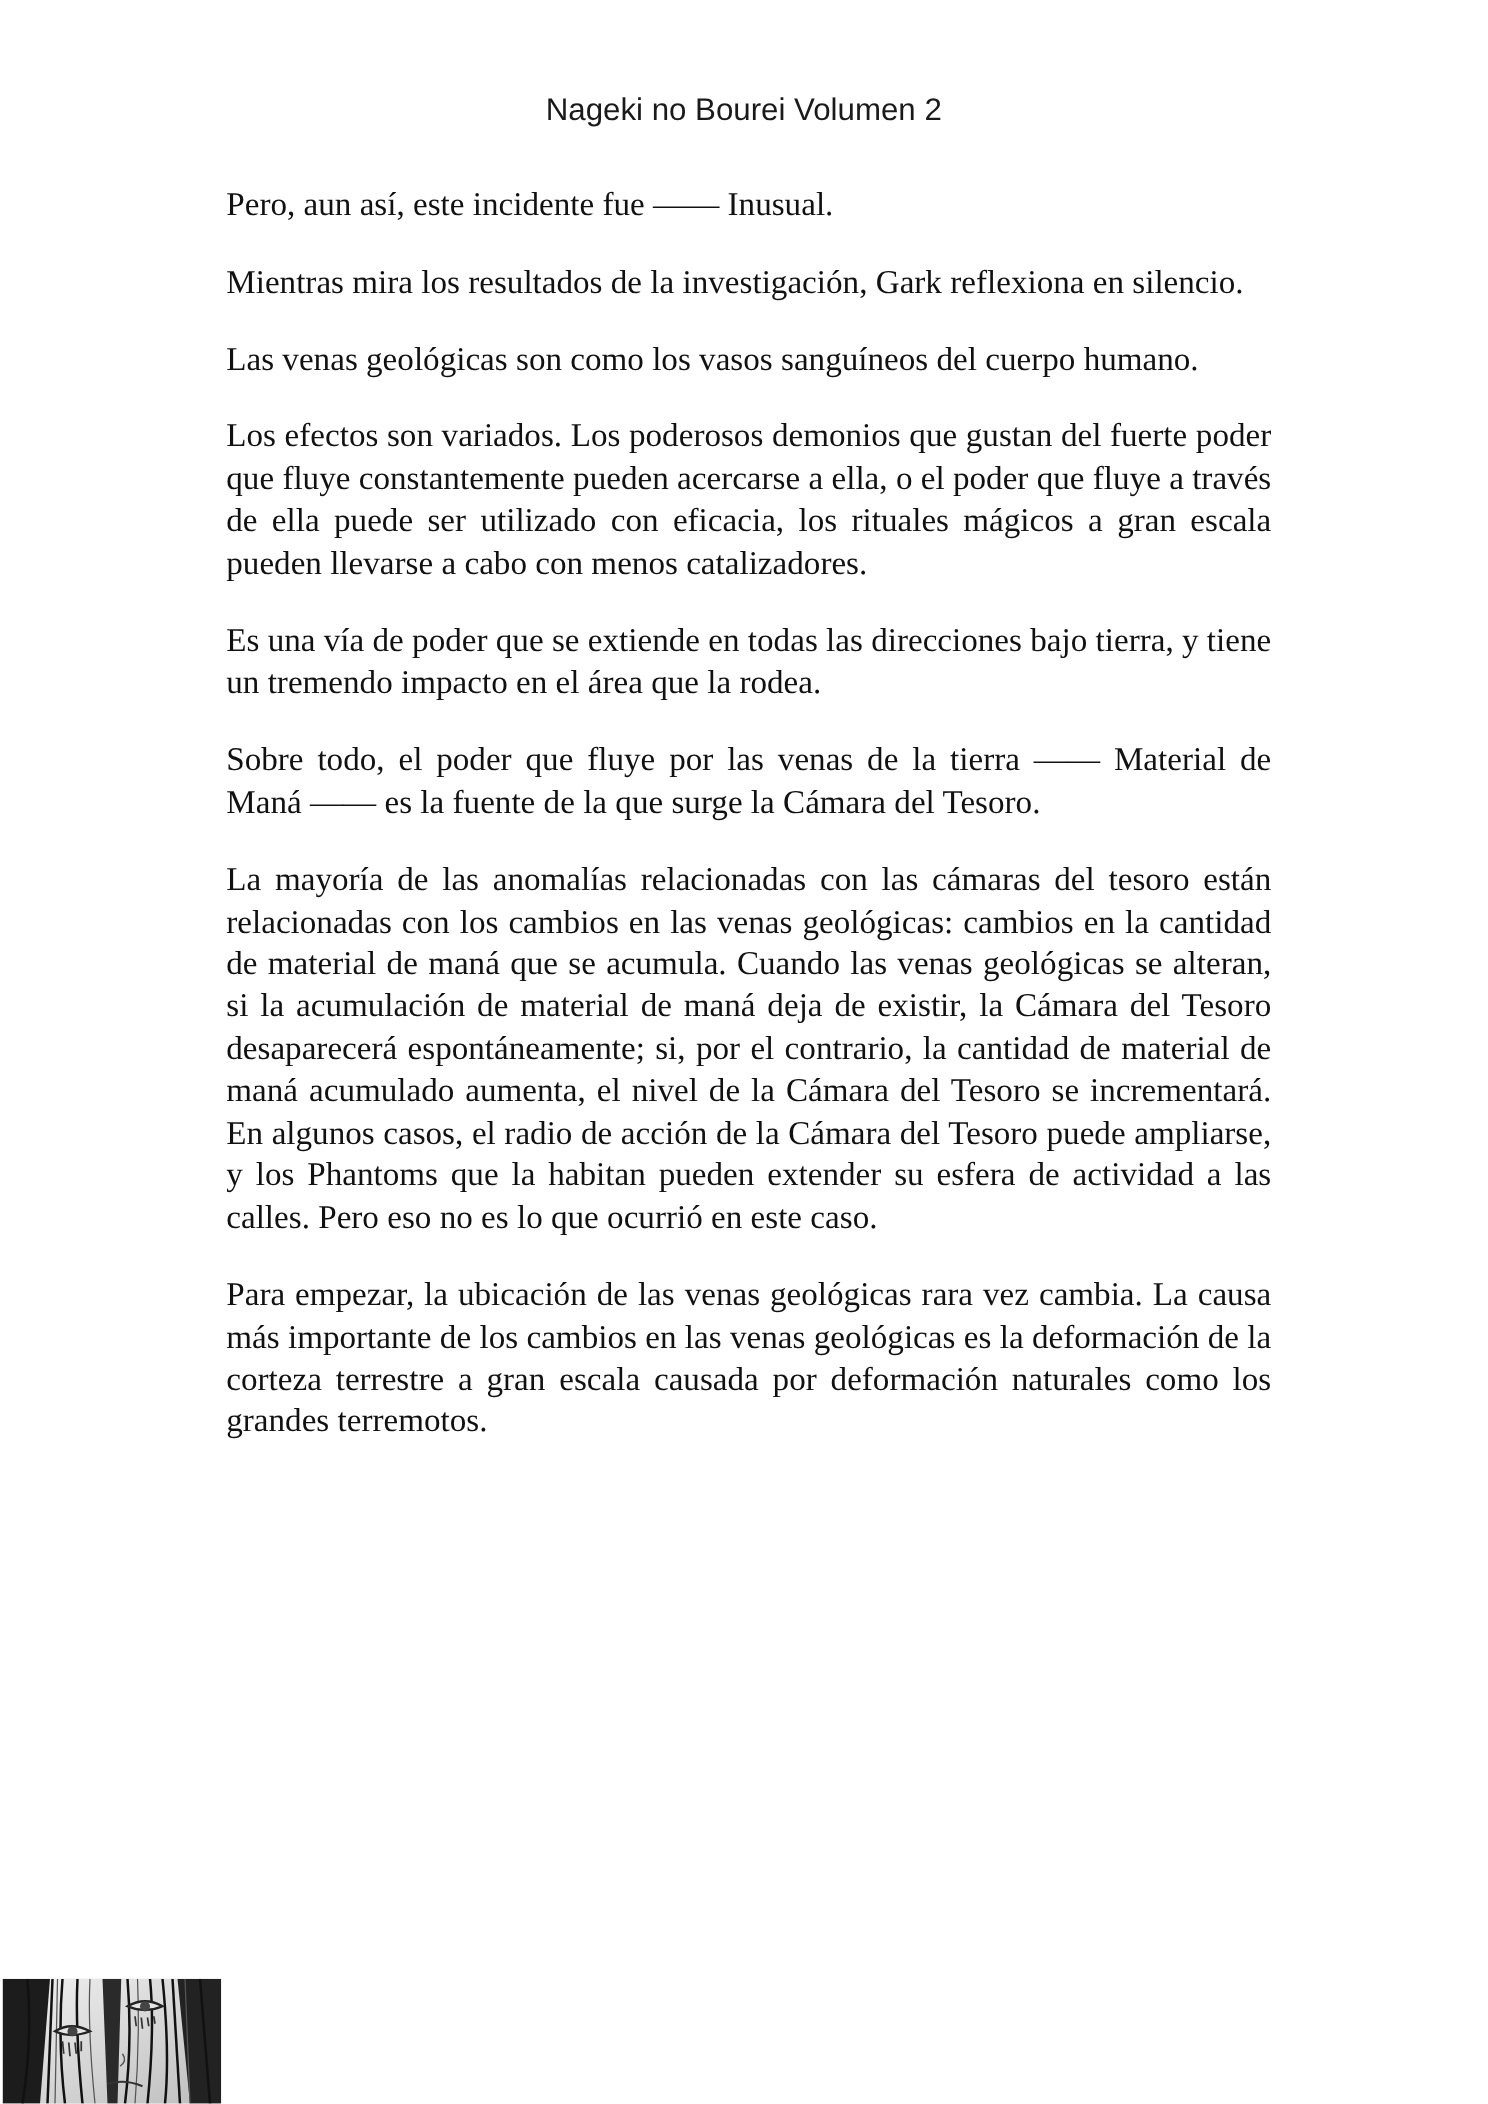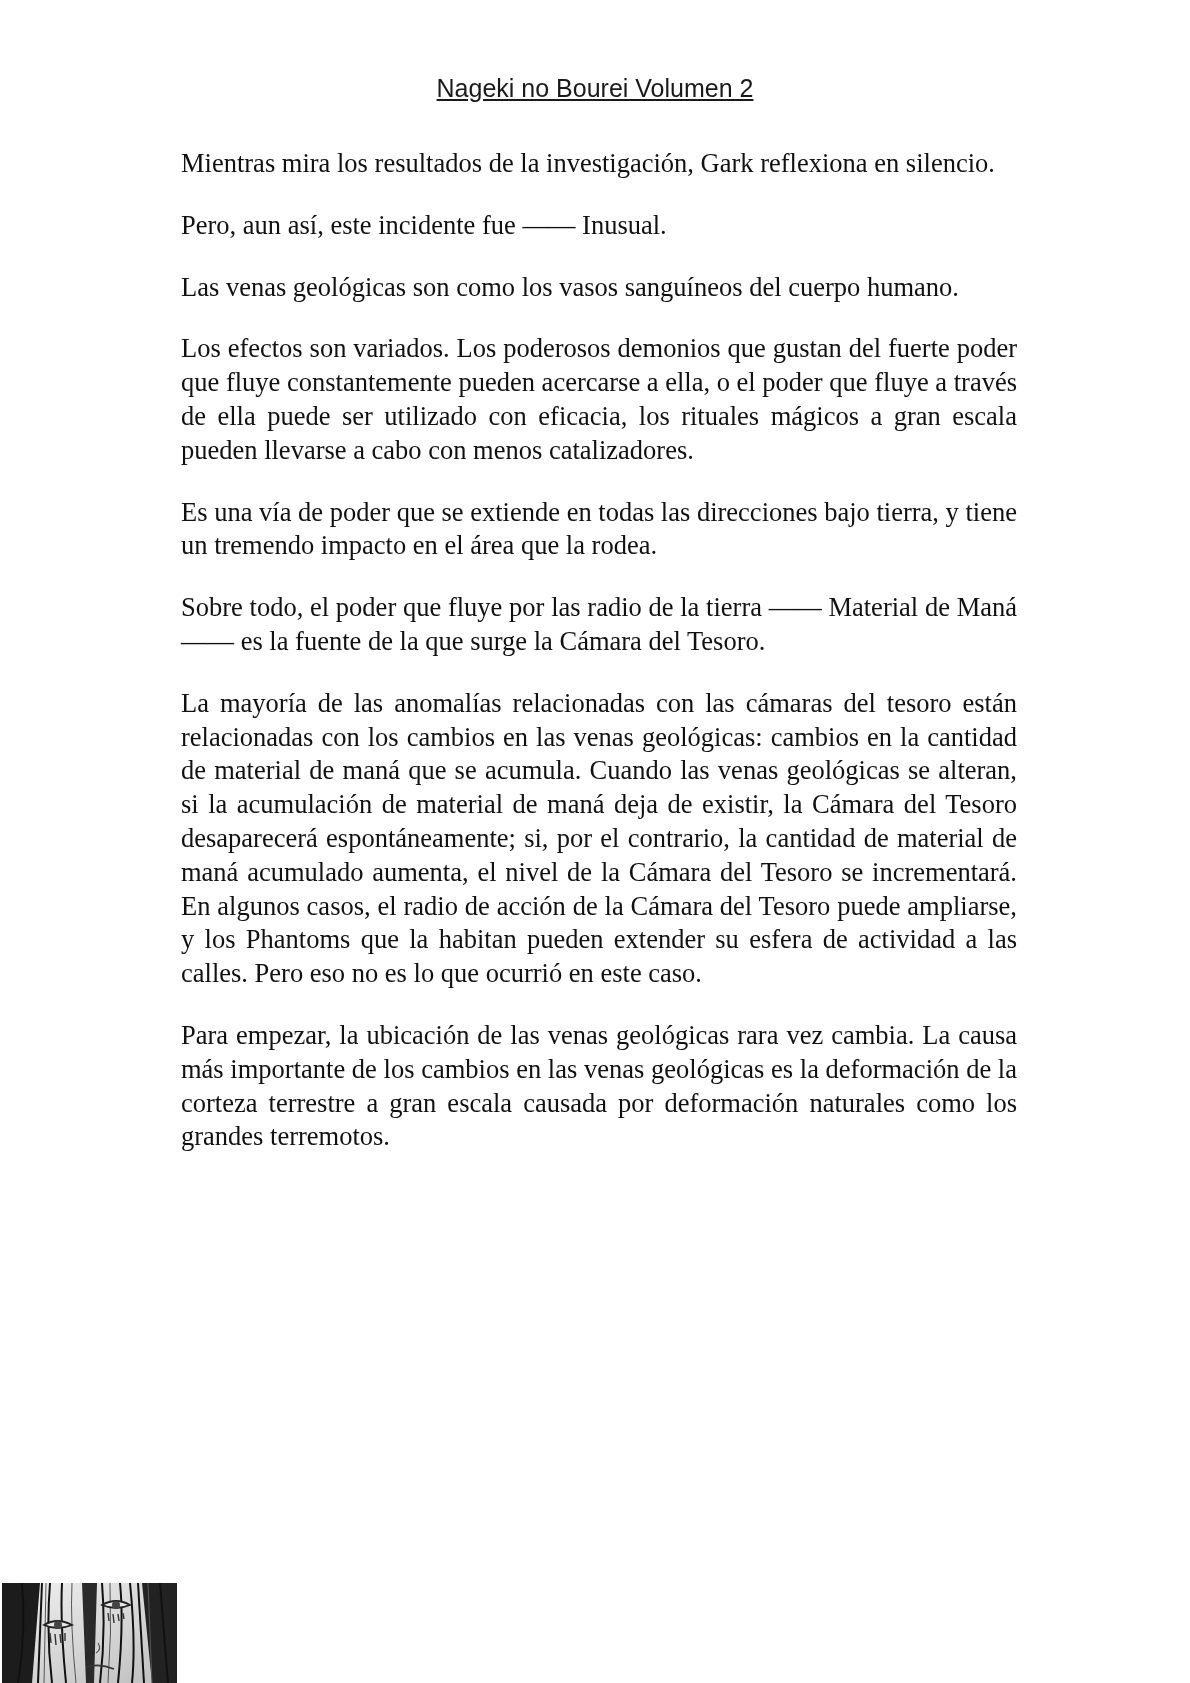--- a/index.html
+++ b/index.html
@@ -18,21 +18,21 @@
     position: absolute;
     top: 72px;
     left: 0;
     width: 1190px;
     text-align: center;
     font-family: "Liberation Sans", "DejaVu Sans", sans-serif;
     font-size: 25px;
     line-height: 33px;
     color: #1a1a1a;
   }
-  .header div { white-space: nowrap; text-decoration: underline; }
+  .header div { white-space: nowrap; }
   .body-text {
     position: absolute;
     top: 147px;
     left: 181px;
     width: 836px;
     font-family: "Liberation Serif", "DejaVu Serif", serif;
     font-size: 26.5px;
     line-height: 33.8px;
     color: #111111;
   }
@@ -53,26 +53,26 @@
   .illustration svg { display: block; }
 </style>
 </head>
 <body>
 
 <div class="header">
   <div>Nageki no Bourei Volumen 2</div>
 </div>
 
 <div class="body-text">
+  <p>Pero, aun así, este incidente fue —— Inusual.</p>
   <p>Mientras mira los resultados de la investigación, Gark reflexiona en silencio.</p>
-  <p>Pero, aun así, este incidente fue —— Inusual.</p>
   <p>Las venas geológicas son como los vasos sanguíneos del cuerpo humano.</p>
   <p>Los efectos son variados. Los poderosos demonios que gustan del fuerte poder que fluye constantemente pueden acercarse a ella, o el poder que fluye a través de ella puede ser utilizado con eficacia, los rituales mágicos a gran escala pueden llevarse a cabo con menos catalizadores.</p>
   <p>Es una vía de poder que se extiende en todas las direcciones bajo tierra, y tiene un tremendo impacto en el área que la rodea.</p>
-  <p>Sobre todo, el poder que fluye por las radio de la tierra —— Material de Maná —— es la fuente de la que surge la Cámara del Tesoro.</p>
+  <p>Sobre todo, el poder que fluye por las venas de la tierra —— Material de Maná —— es la fuente de la que surge la Cámara del Tesoro.</p>
   <p>La mayoría de las anomalías relacionadas con las cámaras del tesoro están relacionadas con los cambios en las venas geológicas: cambios en la cantidad de material de maná que se acumula. Cuando las venas geológicas se alteran, si la acumulación de material de maná deja de existir, la Cámara del Tesoro desaparecerá espontáneamente; si, por el contrario, la cantidad de material de maná acumulado aumenta, el nivel de la Cámara del Tesoro se incrementará. En algunos casos, el radio de acción de la Cámara del Tesoro puede ampliarse, y los Phantoms que la habitan pueden extender su esfera de actividad a las calles. Pero eso no es lo que ocurrió en este caso.</p>
   <p>Para empezar, la ubicación de las venas geológicas rara vez cambia. La causa más importante de los cambios en las venas geológicas es la deformación de la corteza terrestre a gran escala causada por deformación naturales como los grandes terremotos.</p>
 </div>
 
 <div class="illustration">
   <svg width="175" height="100" viewBox="0 0 175 100" xmlns="http://www.w3.org/2000/svg">
     <defs>
       <linearGradient id="skin" x1="0" y1="0" x2="1" y2="1">
         <stop offset="0" stop-color="#f2f2f2"></stop>
         <stop offset="1" stop-color="#bdbdbd"></stop>

